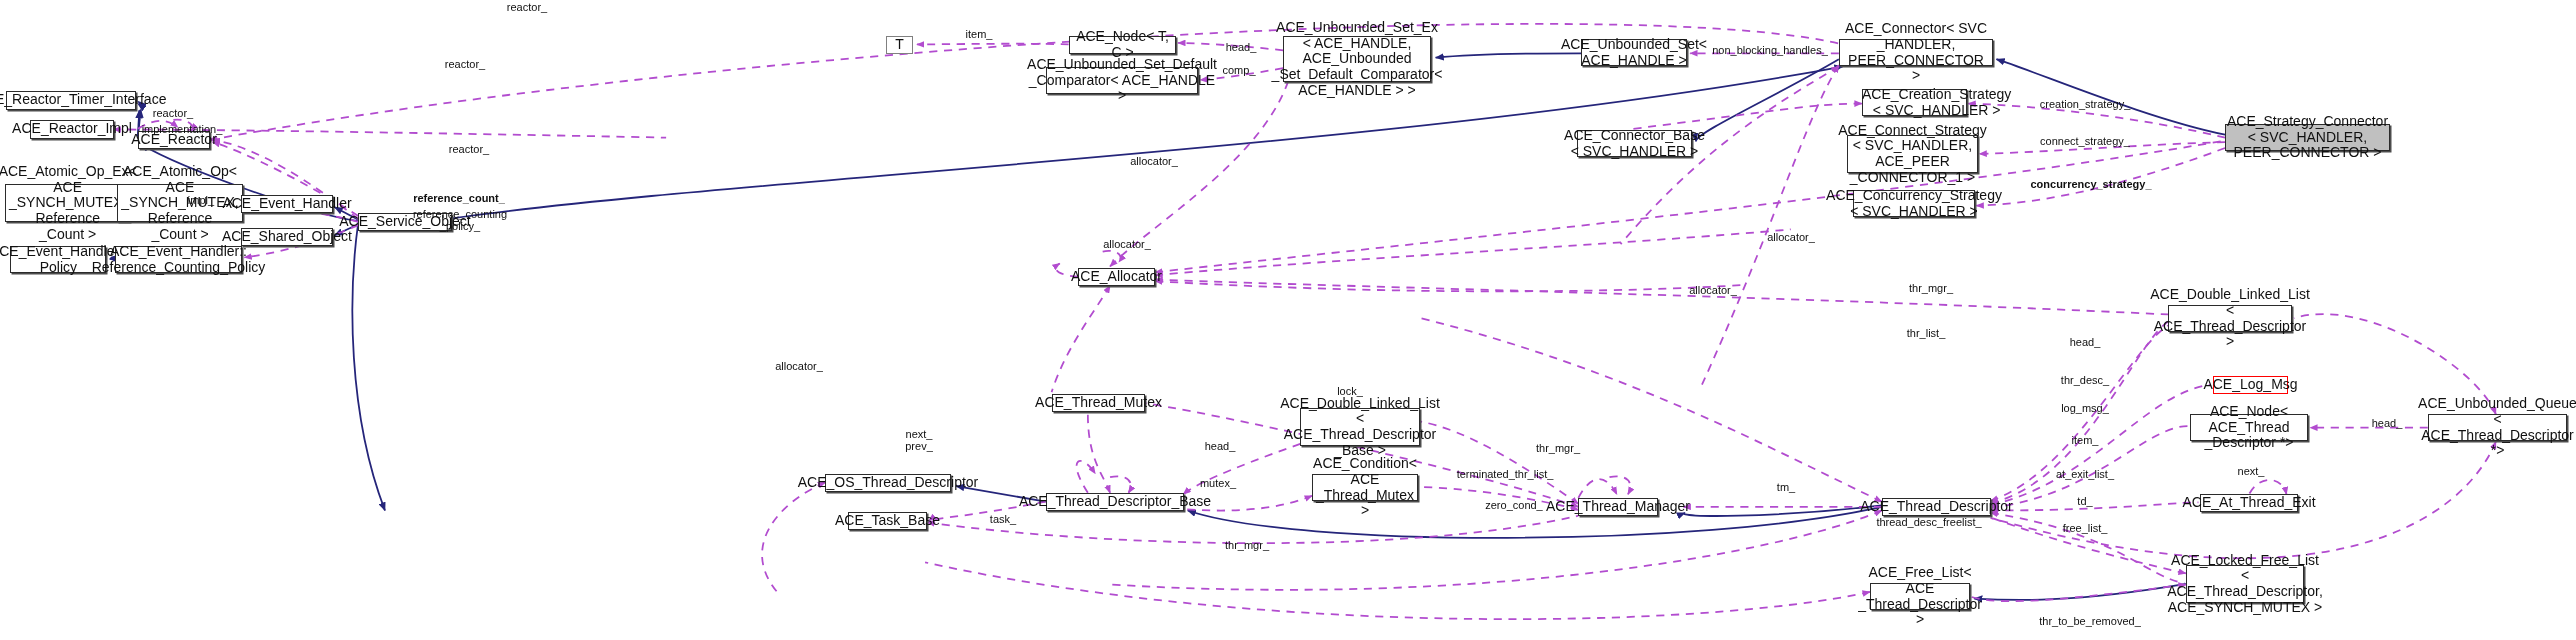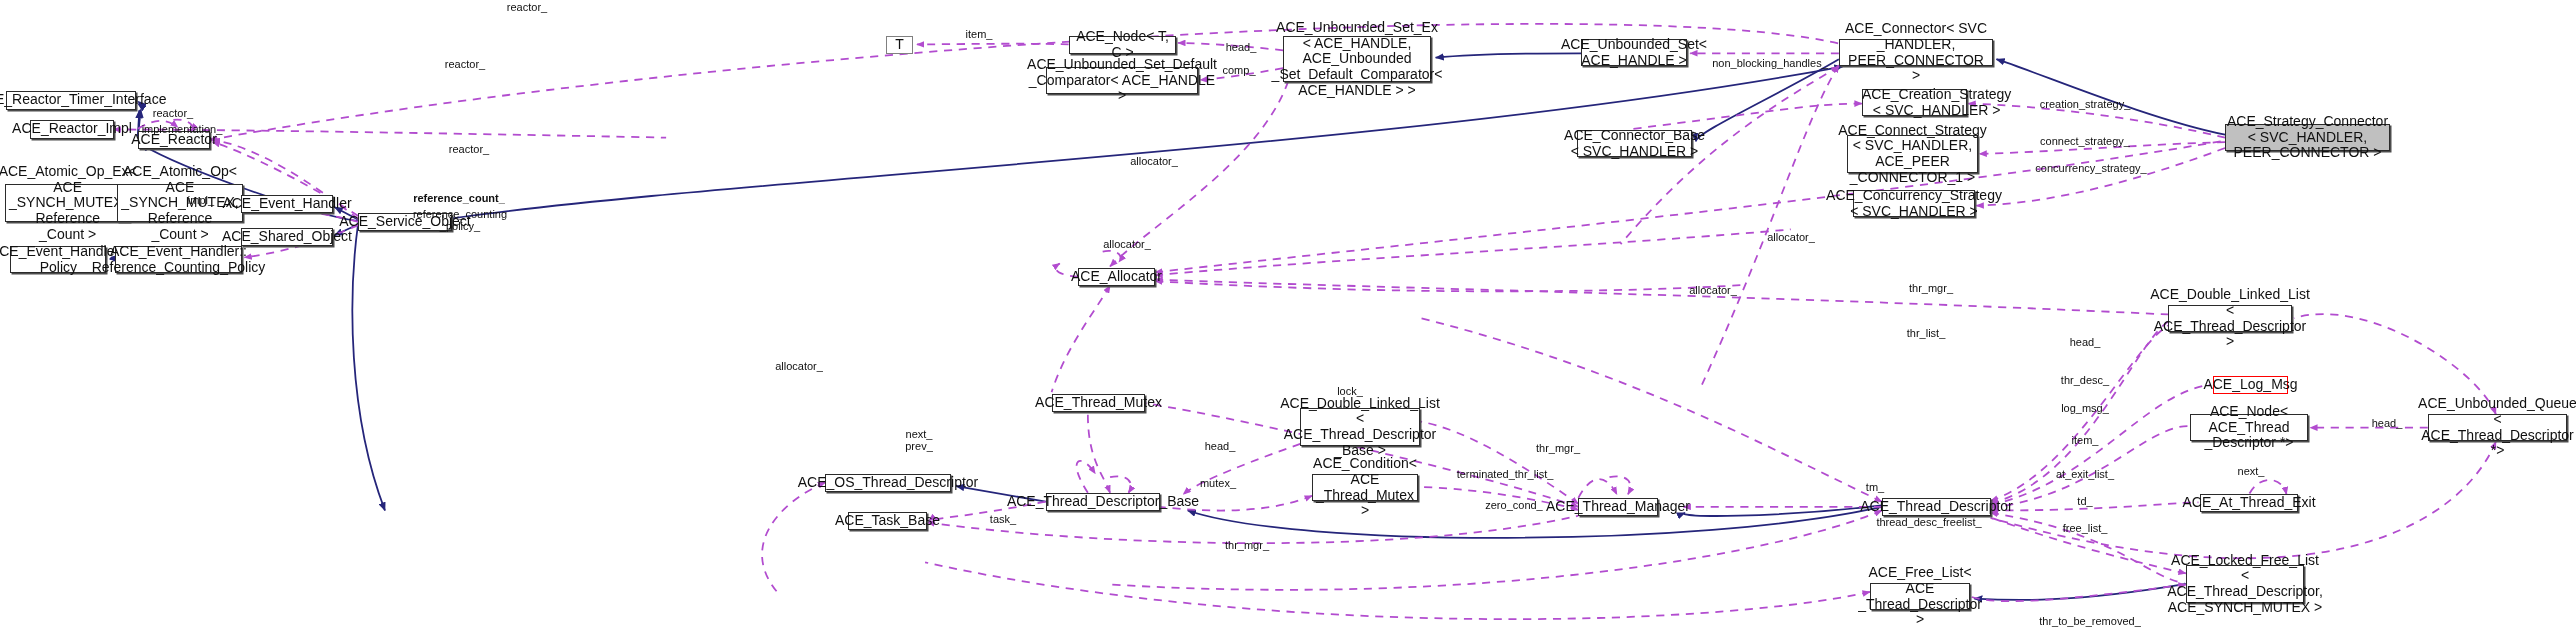--- a/index.html
+++ b/index.html
@@ -194,42 +194,42 @@
       <div class="node" style="left: 2428px; top: 414px; width: 139px; height: 27px;">ACE_Unbounded_Queue
 &lt; ACE_Thread_Descriptor *&gt;</div>
       <div class="node" style="left: 1052px; top: 394px; width: 93px; height: 18px;">ACE_Thread_Mutex</div>
       <div class="node" style="left: 1300px; top: 408px; width: 120px; height: 38px;">ACE_Double_Linked_List
 &lt; ACE_Thread_Descriptor
 _Base &gt;</div>
       <div class="node" style="left: 1312px; top: 474px; width: 106px; height: 27px;">ACE_Condition&lt; ACE
 _Thread_Mutex &gt;</div>
       <div class="node" style="left: 825px; top: 474px; width: 126px; height: 18px;">ACE_OS_Thread_Descriptor</div>
       <div class="node" style="left: 848px; top: 512px; width: 79px; height: 18px;">ACE_Task_Base</div>
-      <div class="node" style="left: 1046px; top: 493px; width: 114px; height: 18px;">ACE_Thread_Descriptor_Base</div>
+      <div class="node" style="left: 1046px; top: 493px; width: 138px; height: 18px;">ACE_Thread_Descriptor_Base</div>
       <div class="node" style="left: 1578px; top: 498px; width: 80px; height: 18px;">ACE_Thread_Manager</div>
       <div class="node" style="left: 1882px; top: 498px; width: 109px; height: 18px;">ACE_Thread_Descriptor</div>
       <div class="node" style="left: 1870px; top: 583px; width: 100px; height: 27px;">ACE_Free_List&lt; ACE
 _Thread_Descriptor &gt;</div>
       <div class="node" style="left: 2186px; top: 565px; width: 118px; height: 38px;">ACE_Locked_Free_List
 &lt; ACE_Thread_Descriptor,
 ACE_SYNCH_MUTEX &gt;</div>
     </div>
   <div id="labels">
       <div class="elabel" style="left: 527px; top: 7.4px;">reactor_</div>
       <div class="elabel" style="left: 979px; top: 34px;">item_</div>
       <div class="elabel" style="left: 1241px; top: 47px;">head_</div>
       <div class="elabel" style="left: 1239px; top: 70px;">comp_</div>
-      <div class="elabel" style="left: 1770px; top: 50px; margin-top: 13px;">non_blocking_handles_</div>
+      <div class="elabel" style="left: 1770px; top: 50px;">non_blocking_handles_</div>
       <div class="elabel" style="left: 182px; top: 129px;">implementation_</div>
       <div class="elabel" style="left: 173px; top: 113px;">reactor_</div>
       <div class="elabel" style="left: 465px; top: 64px;">reactor_</div>
       <div class="elabel" style="left: 469px; top: 149px;">reactor_</div>
       <div class="elabel" style="left: 2085px; top: 104px;">creation_strategy_</div>
       <div class="elabel" style="left: 2085px; top: 141px;">connect_strategy_</div>
-      <div class="elabel" style="left: 2091px; top: 168px;">concurrency_strategy_</div>
+      <div class="elabel" style="left: 2091px; top: 184px; font-weight: bold;">concurrency_strategy_</div>
       <div class="elabel" style="left: 201px; top: 200px;">impl_</div>
       <div class="elabel" style="left: 459px; top: 198px; font-weight: bold;">reference_count_</div>
       <div class="elabel" style="left: 460px; top: 220px;">reference_counting
 _policy_</div>
       <div class="elabel" style="left: 1154px; top: 161px;">allocator_</div>
       <div class="elabel" style="left: 1127px; top: 244px;">allocator_</div>
       <div class="elabel" style="left: 1791px; top: 237px;">allocator_</div>
       <div class="elabel" style="left: 1713px; top: 290px;">allocator_</div>
       <div class="elabel" style="left: 1931px; top: 288px;">thr_mgr_</div>
       <div class="elabel" style="left: 1926px; top: 333px;">thr_list_</div>
@@ -237,21 +237,21 @@
       <div class="elabel" style="left: 799px; top: 366px;">allocator_</div>
       <div class="elabel" style="left: 2085px; top: 380px;">thr_desc_</div>
       <div class="elabel" style="left: 2085px; top: 408px;">log_msg_</div>
       <div class="elabel" style="left: 1350px; top: 391px;">lock_</div>
       <div class="elabel" style="left: 2085px; top: 440px;">item_</div>
       <div class="elabel" style="left: 2387px; top: 423px;">head_</div>
       <div class="elabel" style="left: 1558px; top: 448px;">thr_mgr_</div>
       <div class="elabel" style="left: 2251px; top: 471px;">next_</div>
       <div class="elabel" style="left: 2085px; top: 474px;">at_exit_list_</div>
       <div class="elabel" style="left: 1505px; top: 474px;">terminated_thr_list_</div>
-      <div class="elabel" style="left: 1871px; top: 487px; padding-left: 8px;">tm_</div>
+      <div class="elabel" style="left: 1782px; top: 487px; padding-left: 8px;">tm_</div>
       <div class="elabel" style="left: 2085px; top: 501px;">td_</div>
       <div class="elabel" style="left: 919px; top: 440px;">next_
 prev_</div>
       <div class="elabel" style="left: 1220px; top: 446px;">head_</div>
       <div class="elabel" style="left: 1514px; top: 505px;">zero_cond_</div>
       <div class="elabel" style="left: 2085px; top: 528px;">free_list_</div>
       <div class="elabel" style="left: 1218px; top: 483px;">mutex_</div>
       <div class="elabel" style="left: 1003px; top: 519px;">task_</div>
       <div class="elabel" style="left: 1929px; top: 522px;">thread_desc_freelist_</div>
       <div class="elabel" style="left: 1247px; top: 545px;">thr_mgr_</div>

